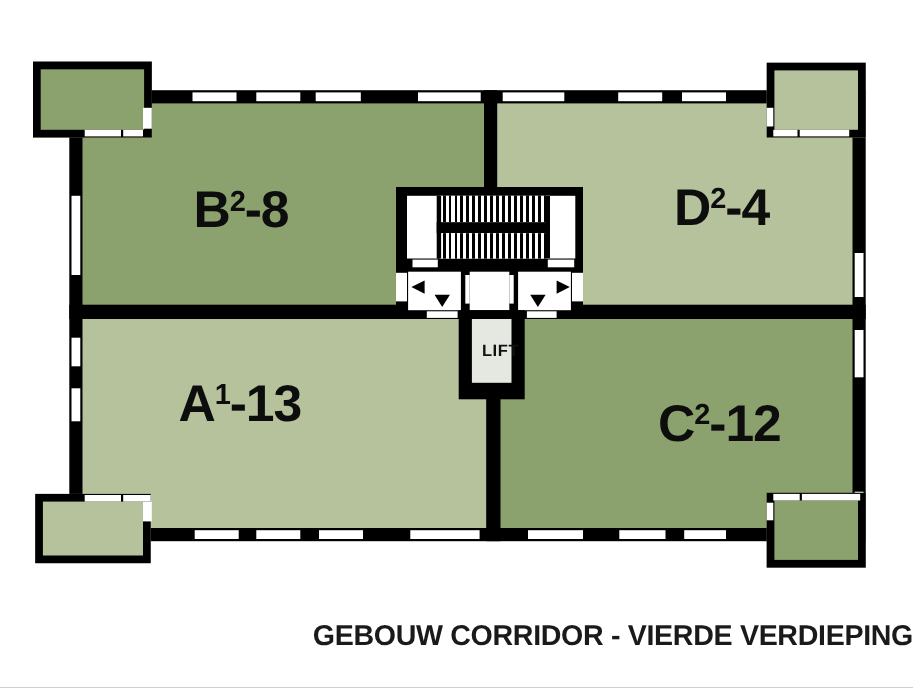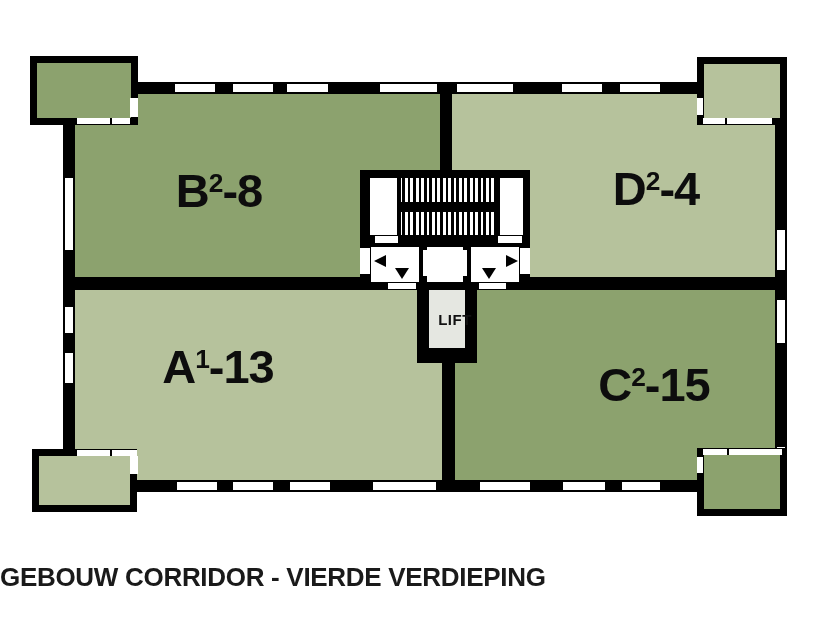--- a/index.html
+++ b/index.html
@@ -10,21 +10,21 @@
   .white{background:#fff;}
   .room-dark{background:#8ca26e;}
   .room-light{background:#b6c29c;}
   .balcony{position:absolute;border:7px solid #000;box-sizing:border-box;}
   .room-label{position:absolute;transform:translate(-50%,-50%);color:#0d0d0d;
               font-weight:700;font-size:47px;letter-spacing:-1px;white-space:nowrap;}
   .room-label sup{font-size:0.56em;position:relative;top:0.08em;vertical-align:super;}
   .treads{background:repeating-linear-gradient(90deg,#000 0,#000 2.6px,#fff 2.6px,#fff 5.4px);}
   .lift-label{position:absolute;transform:translate(-50%,-50%);font-size:15px;font-weight:700;
               color:#111;letter-spacing:0.5px;padding-left:16px;}
-  .caption{position:absolute;left:0;top:562px;width:100%;text-align:left;
+  .caption{position:absolute;left:0;top:562px;width:100%;text-align:right;
            font-size:26px;font-weight:700;color:#1a1a1a;letter-spacing:-0.3px;}
   .tri-left{width:0;height:0;border-top:6.5px solid transparent;border-bottom:6.5px solid transparent;
             border-right:12px solid #000;}
   .tri-right{width:0;height:0;border-top:6.5px solid transparent;border-bottom:6.5px solid transparent;
              border-left:12px solid #000;}
   .tri-down{width:0;height:0;border-left:7px solid transparent;border-right:7px solid transparent;
             border-top:11px solid #000;}
 </style>
 </head>
 <body>
@@ -120,17 +120,17 @@
   <div class="room-label" style="left:219px;top:190px;">
     <span>B</span><sup>2</sup><span>-8</span>
   </div>
   <div class="room-label" style="left:656px;top:188px;">
     <span>D</span><sup>2</sup><span>-4</span>
   </div>
   <div class="room-label" style="left:218px;top:366px;">
     <span>A</span><sup>1</sup><span>-13</span>
   </div>
   <div class="room-label" style="left:654px;top:384px;">
-    <span>C</span><sup>2</sup><span>-15</span>
+    <span>C</span><sup>2</sup><span>-12</span>
   </div>
 
   <div class="caption">GEBOUW CORRIDOR - VIERDE VERDIEPING</div>
 </div>
 
 </body></html>

